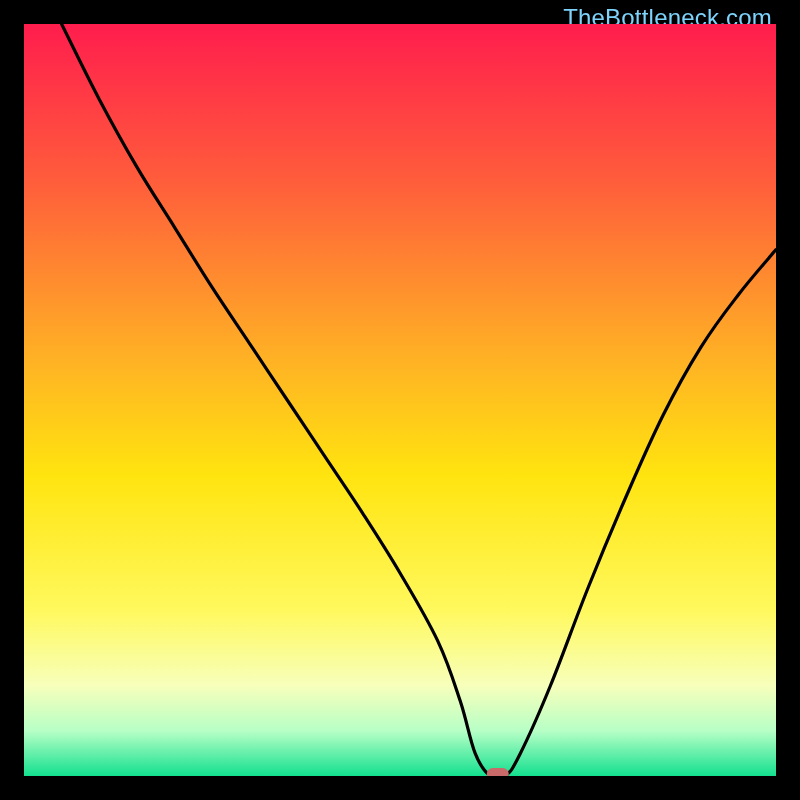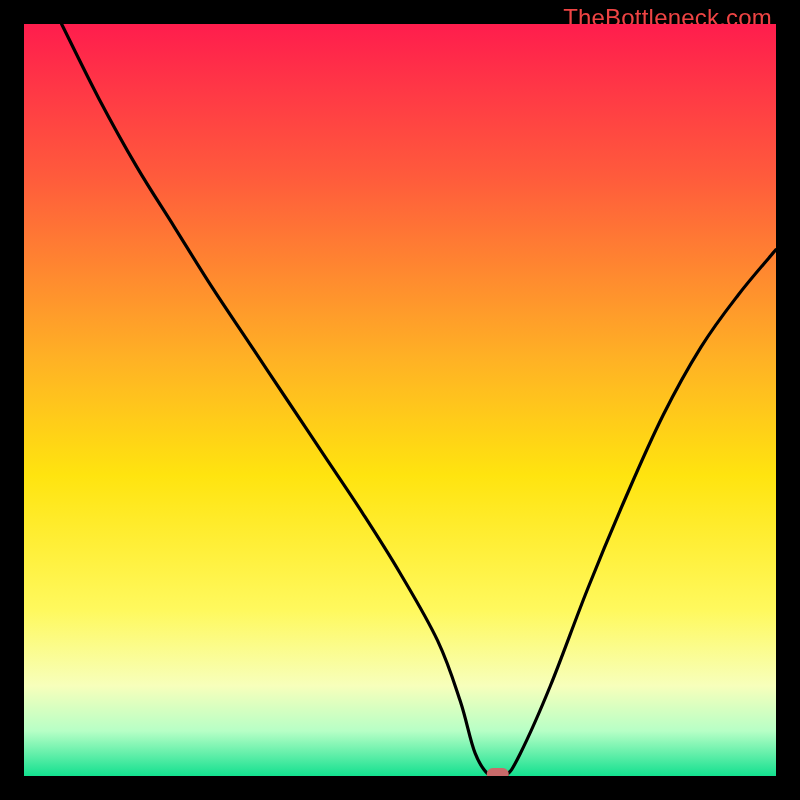--- a/index.html
+++ b/index.html
@@ -24,21 +24,21 @@
     left: 24px;
     top: 24px;
     width: 752px;
     height: 752px;
     overflow: hidden;
   }
   .watermark {
     position: absolute;
     top: 4px;
     right: 28px;
-    color: #ef4444;
+    color: #7dd3fc;
     font-size: 24px;
     font-weight: 500;
     letter-spacing: 0.2px;
     user-select: none;
   }
 </style>
 </head>
 <body>
 
 <div class="frame">

